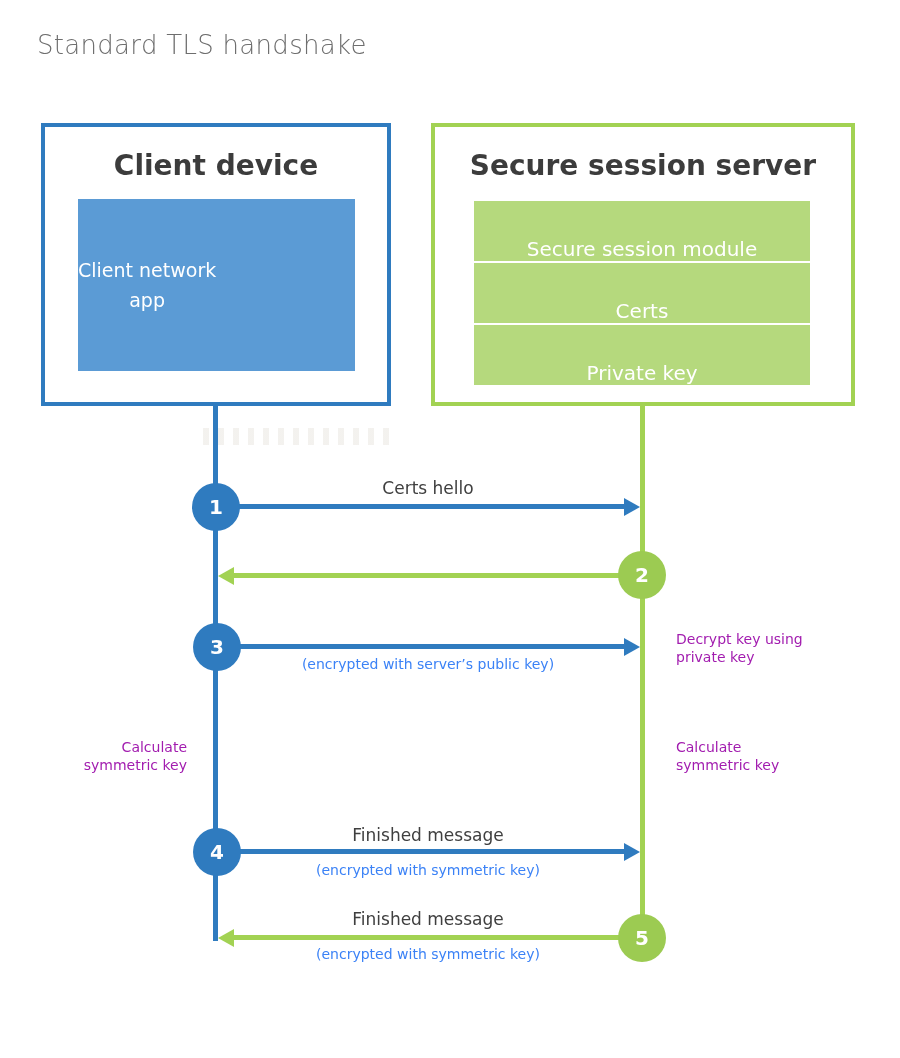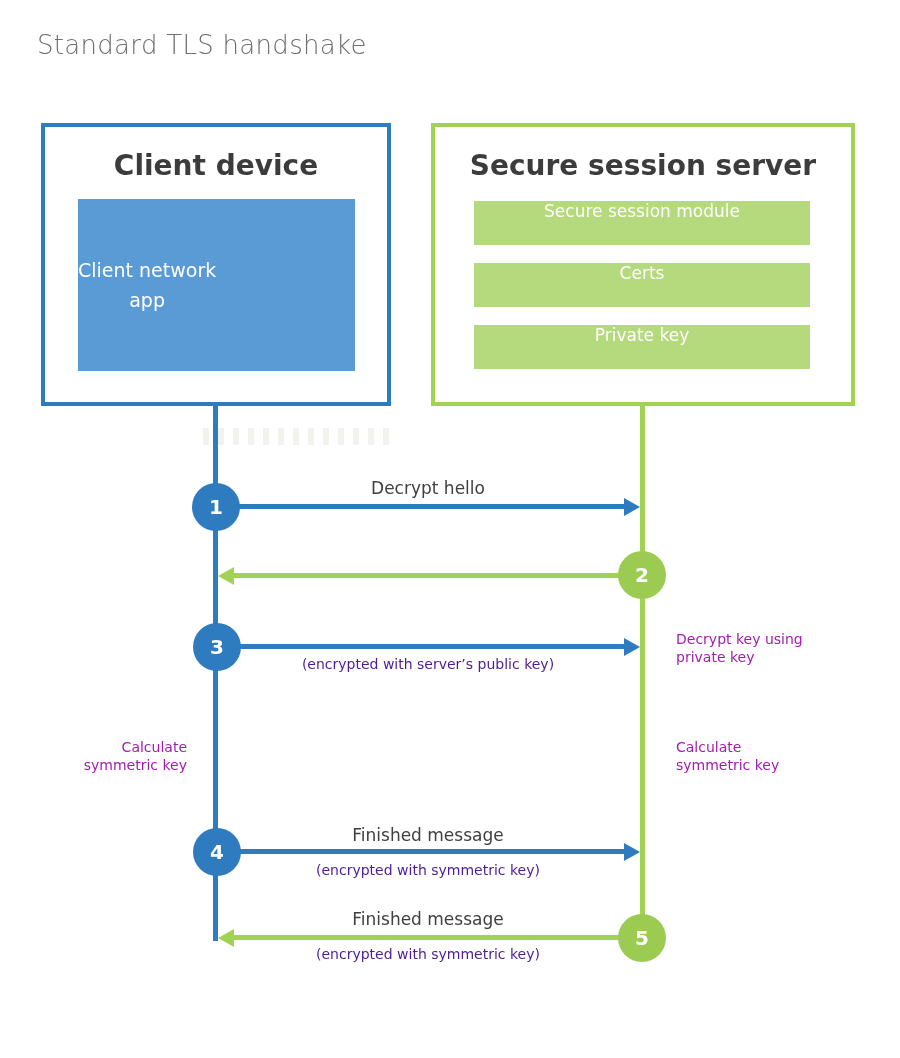--- a/index.html
+++ b/index.html
@@ -20,23 +20,23 @@
   .entity-title{
     position:absolute;left:0;right:0;top:22px;text-align:center;
     font-size:28px;font-weight:bold;color:#3c3c3c;
   }
   #client-app-box{
     position:absolute;left:33px;top:72px;width:277px;height:172px;background:#5b9bd5;
     display:flex;align-items:center;justify-content:flex-start;text-align:center;
     color:#ffffff;font-size:19px;line-height:1.6;white-space:pre-line;
   }
   .server-module{
-    position:absolute;left:39px;width:336px;height:44px;background:#b5d97d;
-    display:flex;align-items:flex-start;justify-content:center;
-    color:#ffffff;font-size:17px;
+    position:absolute;left:39px;width:336px;height:60px;background:#b5d97d;
+    display:flex;align-items:flex-end;justify-content:center;
+    color:#ffffff;font-size:20px;
   }
   #server-module-0{top:74px;}
   #server-module-1{top:136px;}
   #server-module-2{top:198px;}
   
   .lifeline{width:5px;top:405px;}
   #client-lifeline{left:213px;height:536px;background:#2f7bbf;}
   #server-lifeline{left:640px;height:533px;background:#a2d253;}
   
   #watermark-dashes{
@@ -52,21 +52,21 @@
   .head-left{border-right:16px solid #a2d253;}
   
   .step-circle{
     width:48px;height:48px;border-radius:50%;color:#ffffff;font-size:20px;font-weight:bold;
     display:flex;align-items:center;justify-content:center;
   }
   .step-blue{background:#2f7bbf;}
   .step-green{background:#9ccb52;}
   
   .msg-label{left:218px;width:420px;text-align:center;color:#3f3f3f;font-size:17px;}
-  .msg-sub{left:218px;width:420px;text-align:center;color:#4c1d95;font-size:14px;}
+  .msg-sub{left:218px;width:420px;text-align:center;color:#3b82f6;font-size:14px;}
   
   .side-note{color:#a21caf;font-size:14px;line-height:17.5px;white-space:pre-line;}
 </style>
 </head>
 <body>
 
 <div id="page">
 
   <div class="abs" id="diagram-title">Standard TLS handshake</div>
 
@@ -89,21 +89,21 @@
     <div class="server-module" id="server-module-2">
       <span>Private key</span>
     </div>
   </div>
 
   <div class="abs lifeline" id="client-lifeline"></div>
   <div class="abs lifeline" id="server-lifeline"></div>
 
   <div class="abs" id="watermark-dashes"></div>
 
-  <div class="abs msg-label" style="top:478px;">Decrypt hello</div>
+  <div class="abs msg-label" style="top:478px;">Certs hello</div>
   <div class="abs msg-line blue-line" style="left:216px;top:504px;width:408px;"></div>
   <div class="abs head head-right" style="left:624px;top:498px;"></div>
   <div class="abs step-circle step-blue" style="left:192px;top:483px;">
     <span>1</span>
   </div>
 
   <div class="abs msg-line green-line" style="left:234px;top:573px;width:408px;"></div>
   <div class="abs head head-left" style="left:218px;top:567px;"></div>
   <div class="abs step-circle step-green" style="left:618px;top:551px;">
     <span>2</span>

